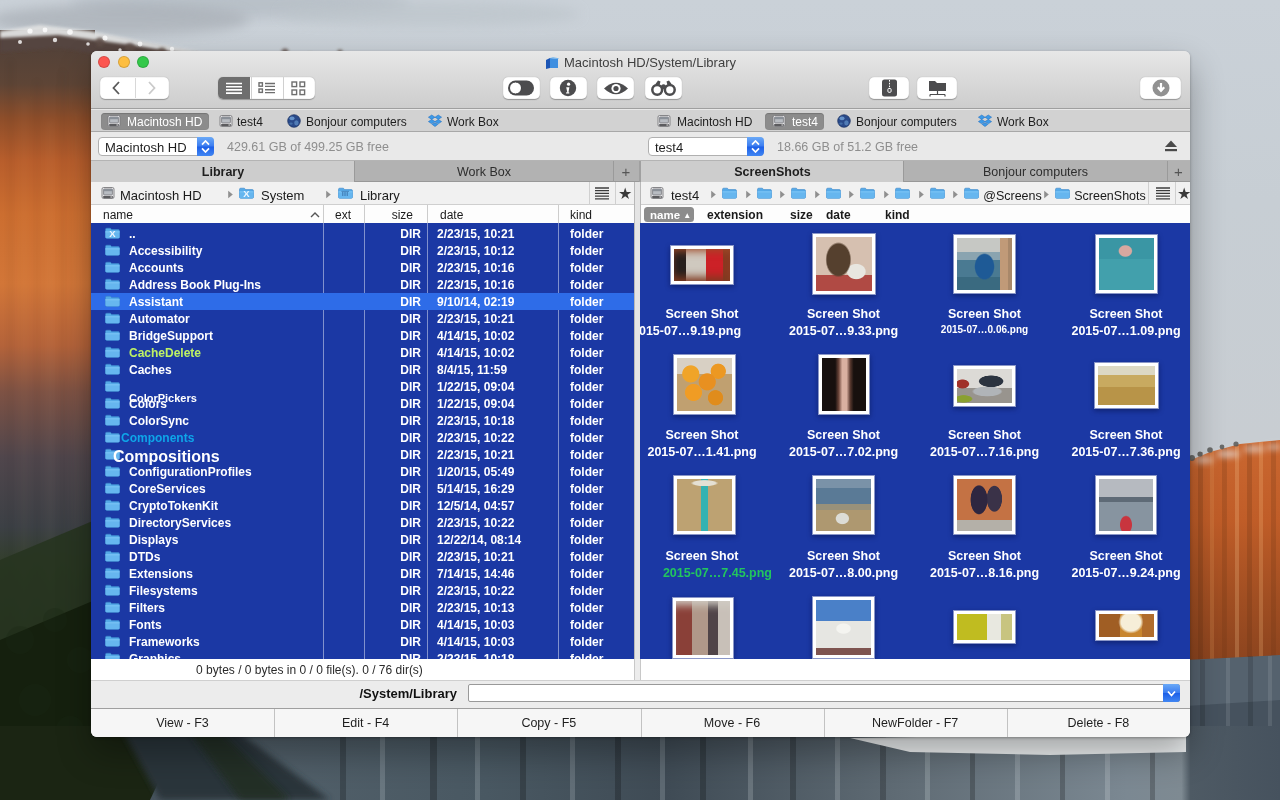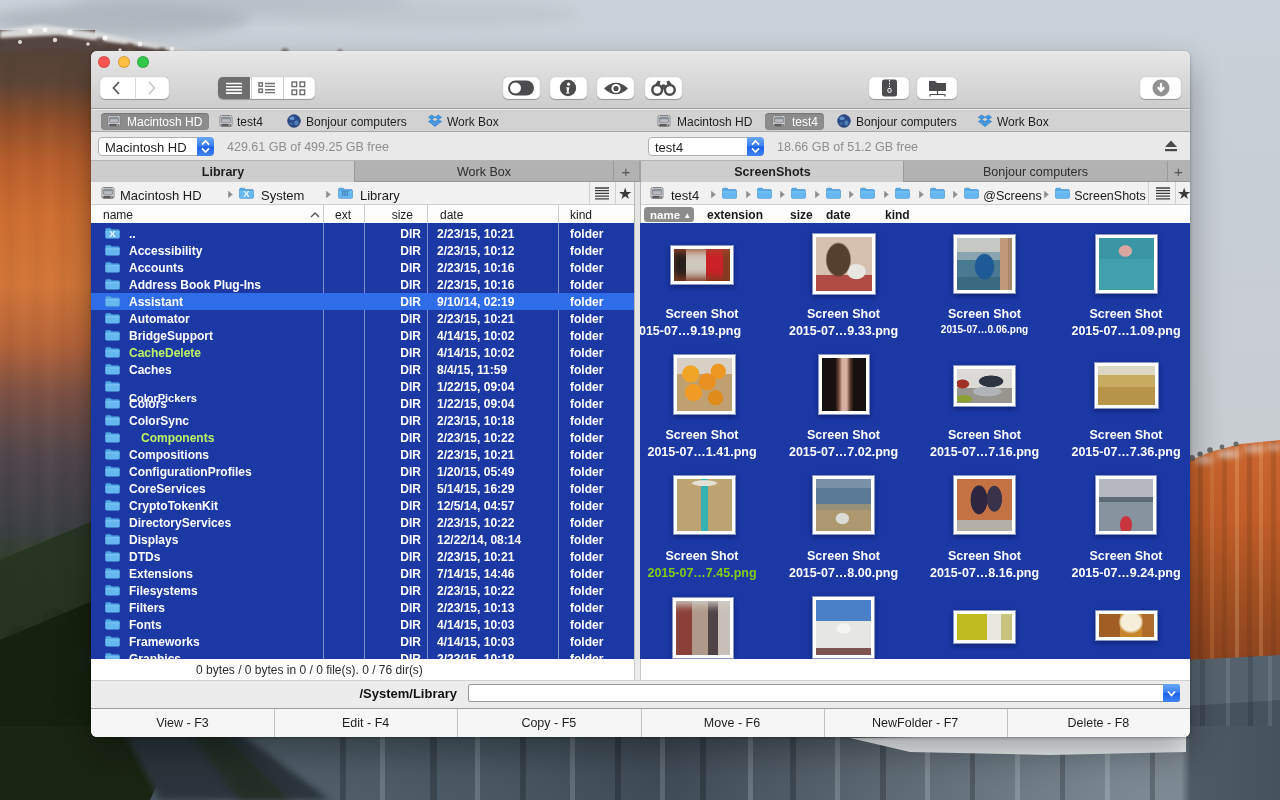--- a/index.html
+++ b/index.html
@@ -196,20 +196,27 @@
  box-shadow:0 16px 34px rgba(0,0,0,.32), 0 1px 3px rgba(0,0,0,.3); background:#e8e8e8;"></div>
 <div id="win" class="abs" style="left:91px;top:51px;width:1099px;height:686px;border-radius:6px;overflow:hidden;">
 
 <div class="abs" style="left:0;top:0;width:1099px;height:58px;
  background:linear-gradient(180deg,#e7e7e7 0,#dcdcdc 40%,#cdcdcd 100%);border-bottom:1px solid #9f9f9f;"></div>
 
 <div class="abs" style="left:7px;top:5px;width:12px;height:12px;border-radius:50%;background:#fc5650;border:0.5px solid rgba(0,0,0,.15);"></div>
 <div class="abs" style="left:26.5px;top:5px;width:12px;height:12px;border-radius:50%;background:#fdbe41;border:0.5px solid rgba(0,0,0,.15);"></div>
 <div class="abs" style="left:46px;top:5px;width:12px;height:12px;border-radius:50%;background:#34c84a;border:0.5px solid rgba(0,0,0,.15);"></div>
 
+<div class="abs" style="left:0;top:4px;width:1099px;height:16px;text-align:center;font-size:13px;color:#404040;">
+ <svg width="15" height="13" viewBox="0 0 15 13" style="vertical-align:-2px;margin-right:4px;">
+  <polygon points="1,3 5,1 5,11 1,12" fill="#1b55b5"></polygon>
+  <polygon points="5,1 13,2 13,11 5,11" fill="#3f8fe0"></polygon>
+  <polygon points="5,1 8,0.2 14,1.2 13,2" fill="#6ab1ee"></polygon>
+ </svg><span style="vertical-align:1px;">Macintosh HD/System/Library</span>
+</div>
 
 <div style="position:absolute;background:#fff;border-radius:5px;box-shadow:0 0.5px 1px rgba(0,0,0,.28), inset 0 0 0 0.5px rgba(0,0,0,.08);left:9px;top:26px;width:69px;height:22px;"></div>
 <div class="abs" style="left:43.5px;top:27px;width:1px;height:20px;background:#d8d8d8;"></div>
 <svg class="abs" style="left:18px;top:29px" width="16" height="16" viewBox="0 0 16 16">
       <path d="M10 2 L4.5 8 L10 14" stroke="#5a5a5a" stroke-width="1.8" fill="none"></path>
     </svg>
 <svg class="abs" style="left:52px;top:29px" width="16" height="16" viewBox="0 0 16 16">
       <path d="M6 2 L11.5 8 L6 14" stroke="#cacaca" stroke-width="1.8" fill="none"></path>
     </svg>
 
@@ -682,31 +689,31 @@
       <div style="position:absolute;top:190.5px;font-size:12px;font-weight:bold;color:#fff;white-space:nowrap;left:38px;">ColorSync</div>
       <div style="position:absolute;top:190.5px;font-size:12px;font-weight:bold;color:#fff;white-space:nowrap;left:280px;width:50px;text-align:right;">DIR</div>
       <div style="position:absolute;top:190.5px;font-size:12px;font-weight:bold;color:#fff;white-space:nowrap;left:346px;">2/23/15, 10:18</div>
       <div style="position:absolute;top:190.5px;font-size:12px;font-weight:bold;color:#fff;white-space:nowrap;left:479px;">folder</div>
       <div class="abs" style="left:0;top:205.5px;width:543px;height:17px;"></div>
       <svg class="abs" style="left:14px;top:208.0px" width="15" height="12" viewBox="0 0 15 12">
 <path d="M0.5 2.5 Q0.5 1.2 1.8 1.2 L5.4 1.2 L6.6 2.6 L13.2 2.6 Q14.5 2.6 14.5 3.9 L14.5 10 Q14.5 11.3 13.2 11.3 L1.8 11.3 Q0.5 11.3 0.5 10 Z" fill="#55aae8" stroke="#3a85c8" stroke-width="0.6"></path>
 <path d="M0.5 4.2 L14.5 4.2 L14.5 10 Q14.5 11.3 13.2 11.3 L1.8 11.3 Q0.5 11.3 0.5 10 Z" fill="#66b6ef"></path>
 <path d="M0.5 4.2 L14.5 4.2 L14.5 5.4 L0.5 5.4 Z" fill="#79c2f4"></path>
       </svg>
-      <div style="position:absolute;top:207.5px;font-size:12px;font-weight:bold;color:#bef264;white-space:nowrap;left:50px;">Components</div>
+      <div style="position:absolute;top:207.5px;font-size:12px;font-weight:bold;color:#0ea5e9;white-space:nowrap;left:30px;">Components</div>
       <div style="position:absolute;top:207.5px;font-size:12px;font-weight:bold;color:#fff;white-space:nowrap;left:280px;width:50px;text-align:right;">DIR</div>
       <div style="position:absolute;top:207.5px;font-size:12px;font-weight:bold;color:#fff;white-space:nowrap;left:346px;">2/23/15, 10:22</div>
       <div style="position:absolute;top:207.5px;font-size:12px;font-weight:bold;color:#fff;white-space:nowrap;left:479px;">folder</div>
       <div class="abs" style="left:0;top:222.5px;width:543px;height:17px;"></div>
       <svg class="abs" style="left:14px;top:225.0px" width="15" height="12" viewBox="0 0 15 12">
 <path d="M0.5 2.5 Q0.5 1.2 1.8 1.2 L5.4 1.2 L6.6 2.6 L13.2 2.6 Q14.5 2.6 14.5 3.9 L14.5 10 Q14.5 11.3 13.2 11.3 L1.8 11.3 Q0.5 11.3 0.5 10 Z" fill="#55aae8" stroke="#3a85c8" stroke-width="0.6"></path>
 <path d="M0.5 4.2 L14.5 4.2 L14.5 10 Q14.5 11.3 13.2 11.3 L1.8 11.3 Q0.5 11.3 0.5 10 Z" fill="#66b6ef"></path>
 <path d="M0.5 4.2 L14.5 4.2 L14.5 5.4 L0.5 5.4 Z" fill="#79c2f4"></path>
       </svg>
-      <div style="position:absolute;top:224.5px;font-size:12px;font-weight:bold;color:#fff;white-space:nowrap;left:38px;">Compositions</div>
+      <div style="position:absolute;top:224.5px;font-size:16px;font-weight:bold;color:#fff;white-space:nowrap;left:22px;">Compositions</div>
       <div style="position:absolute;top:224.5px;font-size:12px;font-weight:bold;color:#fff;white-space:nowrap;left:280px;width:50px;text-align:right;">DIR</div>
       <div style="position:absolute;top:224.5px;font-size:12px;font-weight:bold;color:#fff;white-space:nowrap;left:346px;">2/23/15, 10:21</div>
       <div style="position:absolute;top:224.5px;font-size:12px;font-weight:bold;color:#fff;white-space:nowrap;left:479px;">folder</div>
       <div class="abs" style="left:0;top:239.5px;width:543px;height:17px;"></div>
       <svg class="abs" style="left:14px;top:242.0px" width="15" height="12" viewBox="0 0 15 12">
 <path d="M0.5 2.5 Q0.5 1.2 1.8 1.2 L5.4 1.2 L6.6 2.6 L13.2 2.6 Q14.5 2.6 14.5 3.9 L14.5 10 Q14.5 11.3 13.2 11.3 L1.8 11.3 Q0.5 11.3 0.5 10 Z" fill="#55aae8" stroke="#3a85c8" stroke-width="0.6"></path>
 <path d="M0.5 4.2 L14.5 4.2 L14.5 10 Q14.5 11.3 13.2 11.3 L1.8 11.3 Q0.5 11.3 0.5 10 Z" fill="#66b6ef"></path>
 <path d="M0.5 4.2 L14.5 4.2 L14.5 5.4 L0.5 5.4 Z" fill="#79c2f4"></path>
       </svg>
       <div style="position:absolute;top:241.5px;font-size:12px;font-weight:bold;color:#fff;white-space:nowrap;left:38px;">ConfigurationProfiles</div>
@@ -868,21 +875,21 @@
       <div class="abs" style="left:416px;top:100.5px;width:140px;text-align:center;font-size:12.5px;font-weight:bold;color:#fff;">2015-07…1.09.png</div>
       <div class="abs" style="left:-8px;top:205px;width:140px;text-align:center;font-size:12.5px;font-weight:bold;color:#fff;">Screen Shot</div>
       <div class="abs" style="left:-8px;top:221.5px;width:140px;text-align:center;font-size:12.5px;font-weight:bold;color:#fff;">2015-07…1.41.png</div>
       <div class="abs" style="left:133.5px;top:205px;width:140px;text-align:center;font-size:12.5px;font-weight:bold;color:#fff;">Screen Shot</div>
       <div class="abs" style="left:133.5px;top:221.5px;width:140px;text-align:center;font-size:12.5px;font-weight:bold;color:#fff;">2015-07…7.02.png</div>
       <div class="abs" style="left:274.5px;top:205px;width:140px;text-align:center;font-size:12.5px;font-weight:bold;color:#fff;">Screen Shot</div>
       <div class="abs" style="left:274.5px;top:221.5px;width:140px;text-align:center;font-size:12.5px;font-weight:bold;color:#fff;">2015-07…7.16.png</div>
       <div class="abs" style="left:416px;top:205px;width:140px;text-align:center;font-size:12.5px;font-weight:bold;color:#fff;">Screen Shot</div>
       <div class="abs" style="left:416px;top:221.5px;width:140px;text-align:center;font-size:12.5px;font-weight:bold;color:#fff;">2015-07…7.36.png</div>
       <div class="abs" style="left:-8px;top:326px;width:140px;text-align:center;font-size:12.5px;font-weight:bold;color:#fff;">Screen Shot</div>
-      <div class="abs" style="left:-8px;top:342.5px;width:140px;text-align:center;font-size:12.5px;font-weight:bold;color:#84cc16;">2015-07…7.45.png</div>
+      <div class="abs" style="left:-8px;top:342.5px;width:140px;text-align:right;font-size:12.5px;font-weight:bold;color:#22c55e;">2015-07…7.45.png</div>
       <div class="abs" style="left:133.5px;top:326px;width:140px;text-align:center;font-size:12.5px;font-weight:bold;color:#fff;">Screen Shot</div>
       <div class="abs" style="left:133.5px;top:342.5px;width:140px;text-align:center;font-size:12.5px;font-weight:bold;color:#fff;">2015-07…8.00.png</div>
       <div class="abs" style="left:274.5px;top:326px;width:140px;text-align:center;font-size:12.5px;font-weight:bold;color:#fff;">Screen Shot</div>
       <div class="abs" style="left:274.5px;top:342.5px;width:140px;text-align:center;font-size:12.5px;font-weight:bold;color:#fff;">2015-07…8.16.png</div>
       <div class="abs" style="left:416px;top:326px;width:140px;text-align:center;font-size:12.5px;font-weight:bold;color:#fff;">Screen Shot</div>
       <div class="abs" style="left:416px;top:342.5px;width:140px;text-align:center;font-size:12.5px;font-weight:bold;color:#fff;">2015-07…9.24.png</div>
     </div>
 <div class="abs" style="left:0;top:608px;width:1099px;height:21px;background:#fff;"></div>
 <div class="abs" style="left:543px;top:608px;width:7px;height:21px;background:#ececec;border-left:1px solid #c8c8c8;border-right:1px solid #c8c8c8;"></div>
 <div class="abs" style="left:0;top:612px;width:437px;text-align:center;font-size:12px;color:#2a2a2a;">0 bytes / 0 bytes in 0 / 0 file(s). 0 / 76 dir(s)</div>

